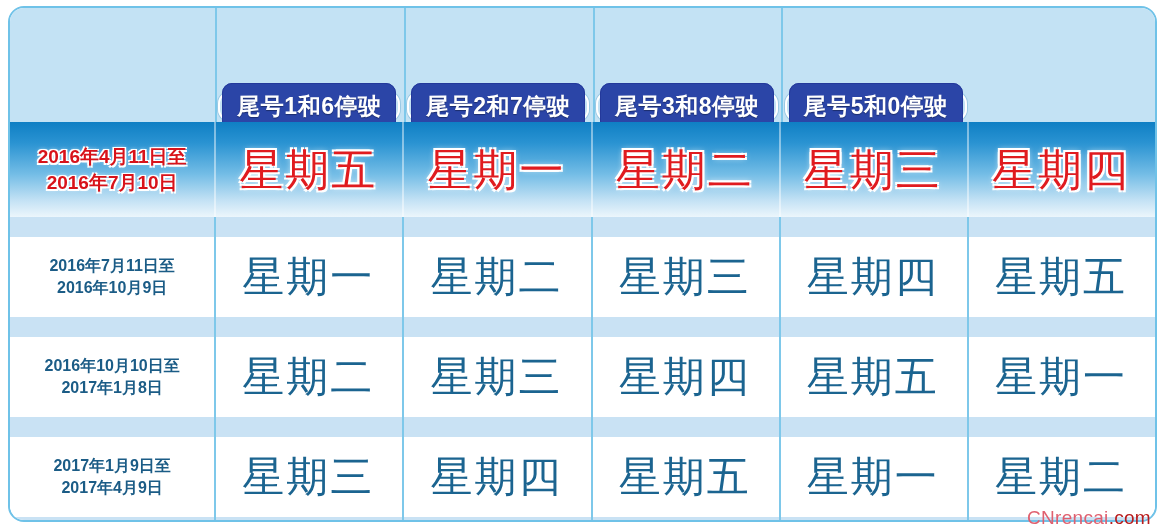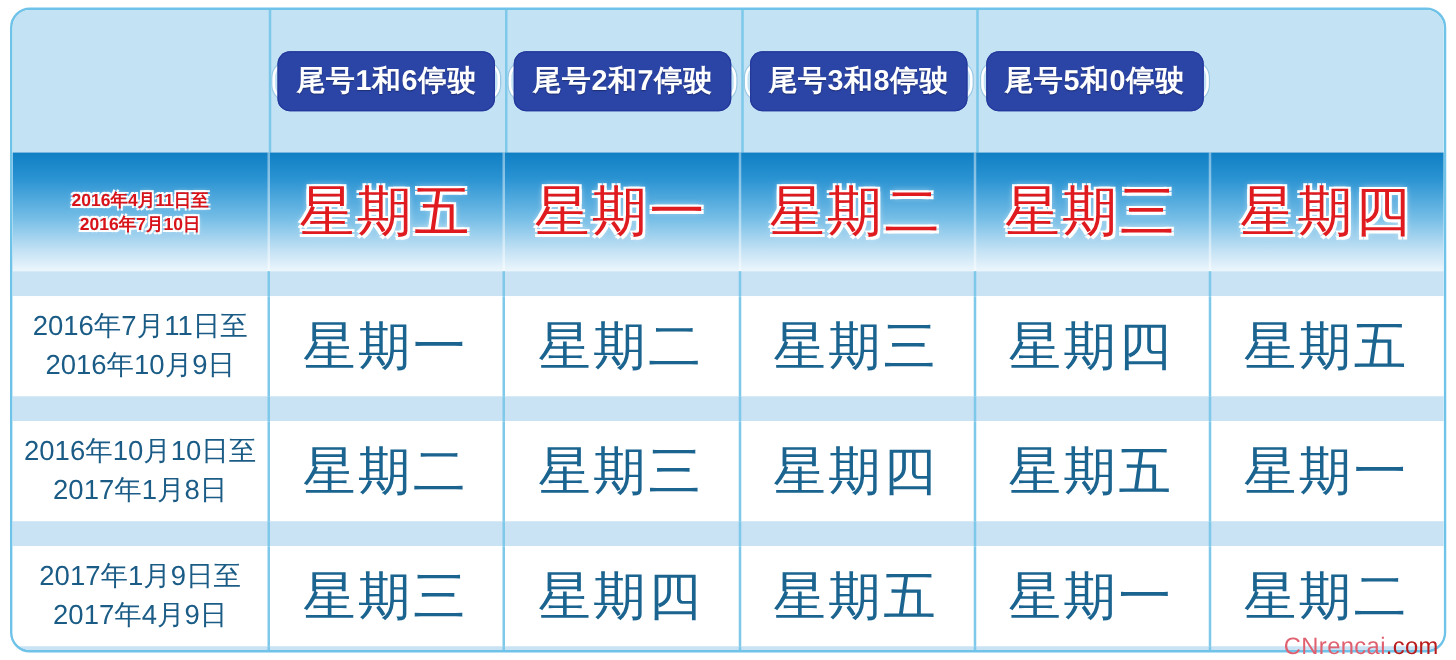--- a/index.html
+++ b/index.html
@@ -41,21 +41,21 @@
     align-items: stretch;
   }
 
   .hdr-cell {
     position: relative;
     display: flex;
     align-items: center;
     justify-content: center;
   }
   .hdr-cell.first  { width: 205px; }
-  .hdr-cell.colhdr { width: 188.8px; }
+  .hdr-cell.colhdr { width: 188.8px; align-items: flex-end; }
 
   .hdr-cell.colhdr::before {
     content: "";
     position: absolute;
     left: 0; top: 0; bottom: 0;
     width: 2px;
     background: #7ec8ea;
   }
 
   .badge-outline {
@@ -96,21 +96,21 @@
     content: "";
     position: absolute;
     left: 0; top: 0; bottom: 0;
     width: 2px;
     background: rgba(255,255,255,.45);
   }
   .hl-row .cell.first::before { display: none; }
 
   .hl-date {
     color: #d8131a;
-    font-size: 14px;
+    font-size: 19px;
     font-weight: bold;
     line-height: 1.35;
     text-align: center;
     text-shadow:
       -1.5px -1.5px 0 #fff,  1.5px -1.5px 0 #fff,
       -1.5px  1.5px 0 #fff,  1.5px  1.5px 0 #fff,
        0 0 4px #fff;
   }
 
   .hl-day {
@@ -154,22 +154,22 @@
     content: "";
     position: absolute;
     left: 0; top: 0; bottom: 0;
     width: 2px;
     background: #7ec8ea;
   }
   .data-row .cell.first::before { display: none; }
 
   .d-date {
     color: #1b5c86;
-    font-size: 22px;
-    font-weight: normal;
+    font-size: 16px;
+    font-weight: bold;
     line-height: 1.4;
     text-align: center;
   }
   .d-day {
     color: #1b6490;
     font-size: 42px;
     letter-spacing: 2px;
     line-height: 1;
   }
 

